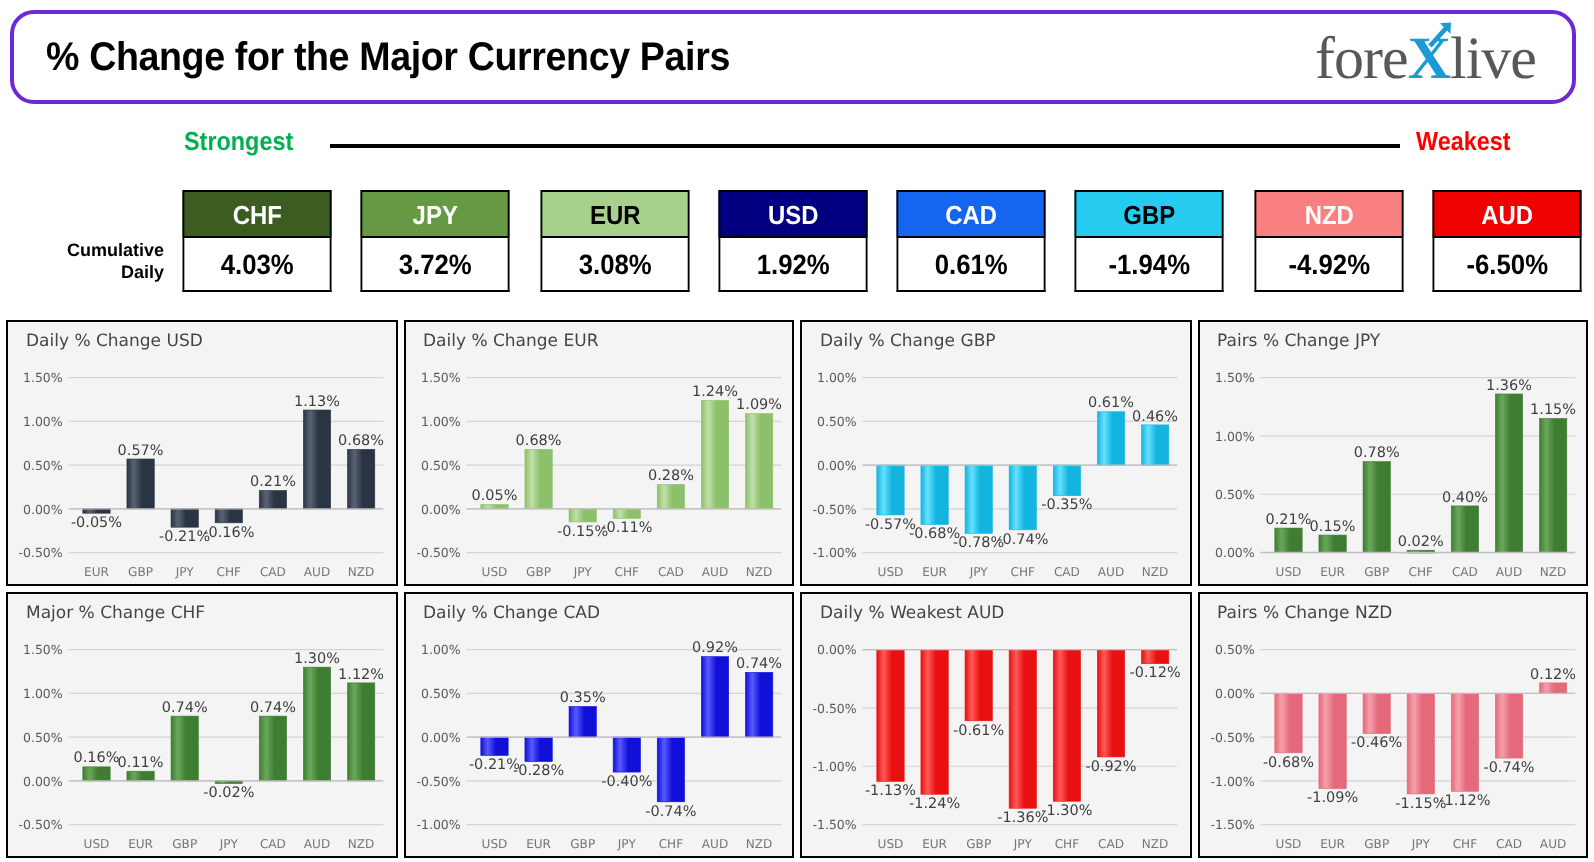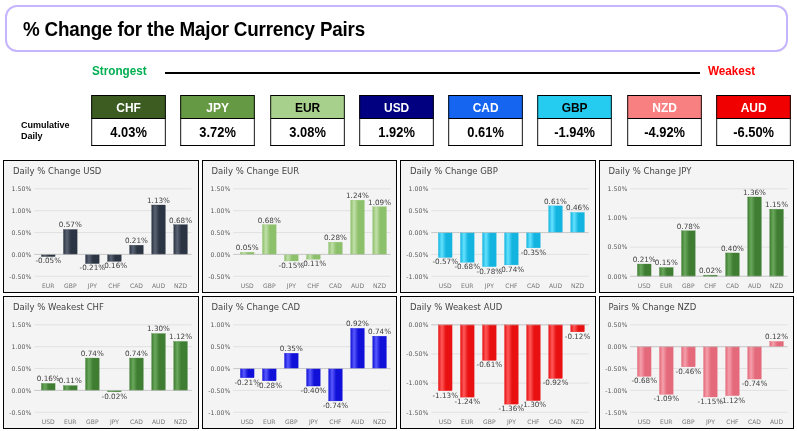--- a/index.html
+++ b/index.html
@@ -3,21 +3,21 @@
 <meta charset="utf-8">
 <style>
   html,body{margin:0;padding:0;background:#ffffff;}
   body{width:797px;height:431px;overflow:hidden;font-family:"Liberation Sans",sans-serif;}
 
   .page{position:relative;width:797px;height:431px;}
 
   
   .header-box{
     position:absolute;left:5px;top:5px;width:783px;height:47px;
-    border:2px solid #c4b5fd;border-radius:12px;background:#fff;box-sizing:border-box;
+    border:2px solid #6d28d9;border-radius:12px;background:#fff;box-sizing:border-box;
   }
   .header-title{
     position:absolute;left:16px;top:11px;
     font-size:20px;font-weight:bold;color:#000;
     font-family:"Liberation Sans Narrow","Liberation Sans",sans-serif;
     letter-spacing:-0.2px;transform:scaleX(0.94);transform-origin:left center;white-space:nowrap;
   }
   .logo{
     position:absolute;right:18px;top:4px;
     font-family:"Liberation Serif",serif;font-size:30px;color:#58585a;
@@ -33,24 +33,23 @@
     font-family:"Liberation Sans Narrow","Liberation Sans",sans-serif;transform:scaleX(0.9);transform-origin:left center;
   }
   .label-weakest{
     position:absolute;left:708px;top:1px;color:#ff0000;font-size:13px;font-weight:bold;
     font-family:"Liberation Sans Narrow","Liberation Sans",sans-serif;transform:scaleX(0.9);transform-origin:left center;
   }
   .sw-line{position:absolute;left:165px;top:10px;width:535px;height:0;border-top:2px solid #000;}
 
   
   .cum-label{
-    position:absolute;left:0;top:120px;width:82px;text-align:left;
+    position:absolute;left:0;top:120px;width:82px;text-align:right;
     font-size:9px;font-weight:bold;line-height:11px;color:#000;
     font-family:"Liberation Sans Narrow","Liberation Sans",sans-serif;
-    padding-left:21px;
   }
   .cur-strip{position:absolute;left:88px;top:95px;width:706px;height:54px;display:flex;gap:8px;}
   .cur-col{flex:1;display:flex;flex-direction:column;}
   .cur-code{
     height:24px;line-height:24px;text-align:center;border:1px solid #000;box-sizing:border-box;
     font-size:13px;font-weight:bold;font-family:"Liberation Sans Narrow","Liberation Sans",sans-serif;
     transform:scaleX(0.92);
   }
   .cur-val{
     height:27px;line-height:27px;text-align:center;border:1px solid #000;border-top:none;box-sizing:border-box;
@@ -69,20 +68,26 @@
   .plot{position:absolute;left:0;top:18px;right:2px;bottom:0;}
   .plot svg{display:block;width:100%;height:100%;}
 </style>
 </head>
 <body>
 
 <div class="page">
 
   <div class="header-box">
     <div class="header-title">% Change for the Major Currency Pairs</div>
+    <div class="logo">
+      <span>fore</span><span class="xmark"><span>X</span><svg class="arrow" width="14" height="16" viewBox="0 0 14 16">
+            <path d="M2 14 L11 4" stroke="#1b9ad6" stroke-width="2.4" fill="none"></path>
+            <path d="M12.5 2.2 L12.2 8 L7 2.6 Z" fill="#1b9ad6"></path>
+          </svg></span><span>live</span>
+    </div>
   </div>
 
   <div class="sw-row">
     <div class="label-strongest">Strongest</div>
     <div class="sw-line"></div>
     <div class="label-weakest">Weakest</div>
   </div>
 
   <div class="cum-label">
     <div>Cumulative</div>
@@ -259,21 +264,21 @@
             <text x="158.14285714285714" y="25.155" text-anchor="middle" font-size="7.4" fill="#404040" font-family="&quot;DejaVu Sans&quot;, sans-serif">0.61%</text>
             <text x="158.14285714285714" y="111" text-anchor="middle" font-size="6.2" fill="#767676" font-family="&quot;DejaVu Sans&quot;, sans-serif">AUD</text>
             <rect x="173.71714285714287" y="34.03" width="13.994285714285715" height="20.47" fill="url(#g2)" stroke="#14b4e0" stroke-width="0.3"></rect>
             <text x="180.71428571428572" y="31.830000000000002" text-anchor="middle" font-size="7.4" fill="#404040" font-family="&quot;DejaVu Sans&quot;, sans-serif">0.46%</text>
             <text x="180.71428571428572" y="111" text-anchor="middle" font-size="6.2" fill="#767676" font-family="&quot;DejaVu Sans&quot;, sans-serif">NZD</text>
             <line x1="31" x2="192" y1="54.5" y2="54.5" stroke="#bfbfbf" stroke-width="0.7"></line>
           </svg>
         </div>
       </div>
       <div class="panel">
-        <div class="panel-title">Daily % Change JPY</div>
+        <div class="panel-title">Pairs % Change JPY</div>
         <div class="plot">
           <svg viewBox="0 0 196 115" preserveAspectRatio="none">
             <defs>
               <linearGradient id="g3" x1="0" y1="0" x2="1" y2="0">
                 <stop offset="0" stop-color="#3f7d32"></stop>
                 <stop offset="0.25" stop-color="#6aa85c"></stop>
                 <stop offset="0.55" stop-color="#3f7d32"></stop>
                 <stop offset="1" stop-color="#3f7d32"></stop>
               </linearGradient>
             </defs>
@@ -304,21 +309,21 @@
             <text x="158.14285714285714" y="16.106666666666662" text-anchor="middle" font-size="7.4" fill="#404040" font-family="&quot;DejaVu Sans&quot;, sans-serif">1.36%</text>
             <text x="158.14285714285714" y="111" text-anchor="middle" font-size="6.2" fill="#767676" font-family="&quot;DejaVu Sans&quot;, sans-serif">AUD</text>
             <rect x="173.71714285714287" y="30.766666666666673" width="13.994285714285715" height="68.23333333333332" fill="url(#g3)" stroke="#3f7d32" stroke-width="0.3"></rect>
             <text x="180.71428571428572" y="28.566666666666674" text-anchor="middle" font-size="7.4" fill="#404040" font-family="&quot;DejaVu Sans&quot;, sans-serif">1.15%</text>
             <text x="180.71428571428572" y="111" text-anchor="middle" font-size="6.2" fill="#767676" font-family="&quot;DejaVu Sans&quot;, sans-serif">NZD</text>
             <line x1="31" x2="192" y1="99" y2="99" stroke="#bfbfbf" stroke-width="0.7"></line>
           </svg>
         </div>
       </div>
       <div class="panel">
-        <div class="panel-title">Daily % Weakest CHF</div>
+        <div class="panel-title">Major % Change CHF</div>
         <div class="plot">
           <svg viewBox="0 0 196 115" preserveAspectRatio="none">
             <defs>
               <linearGradient id="g4" x1="0" y1="0" x2="1" y2="0">
                 <stop offset="0" stop-color="#3f7d32"></stop>
                 <stop offset="0.25" stop-color="#6aa85c"></stop>
                 <stop offset="0.55" stop-color="#3f7d32"></stop>
                 <stop offset="1" stop-color="#3f7d32"></stop>
               </linearGradient>
             </defs>

